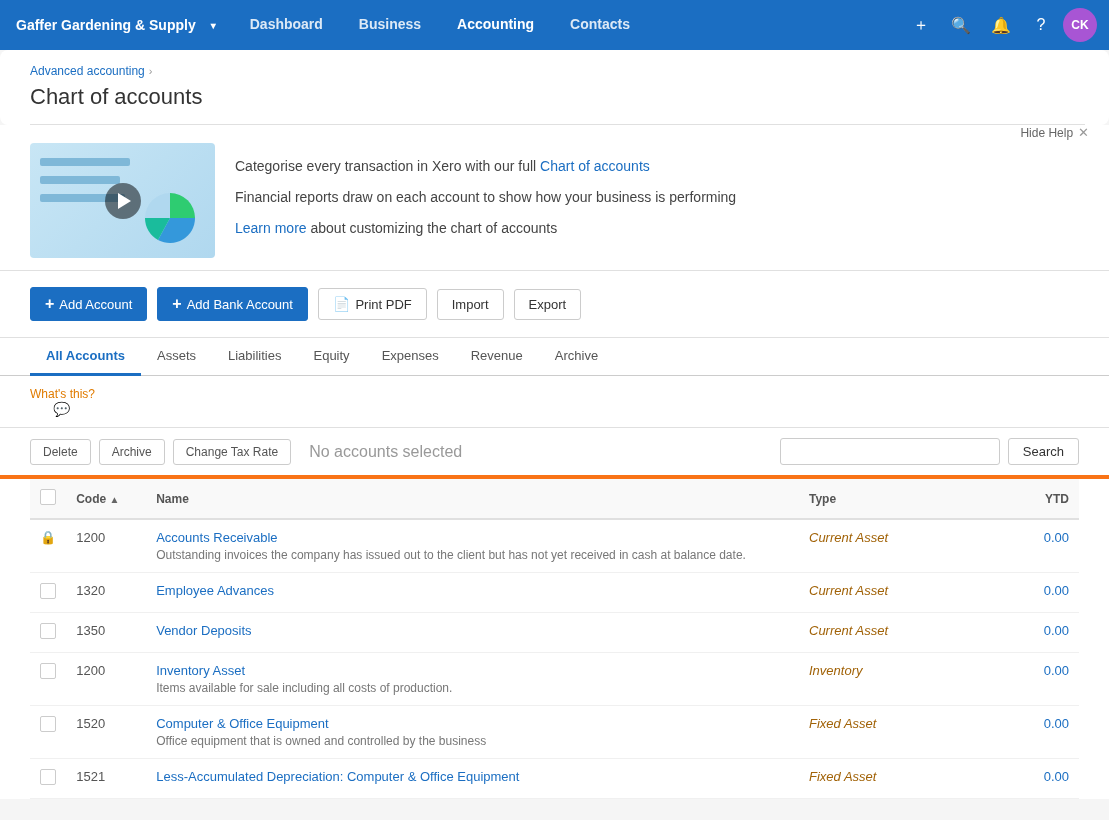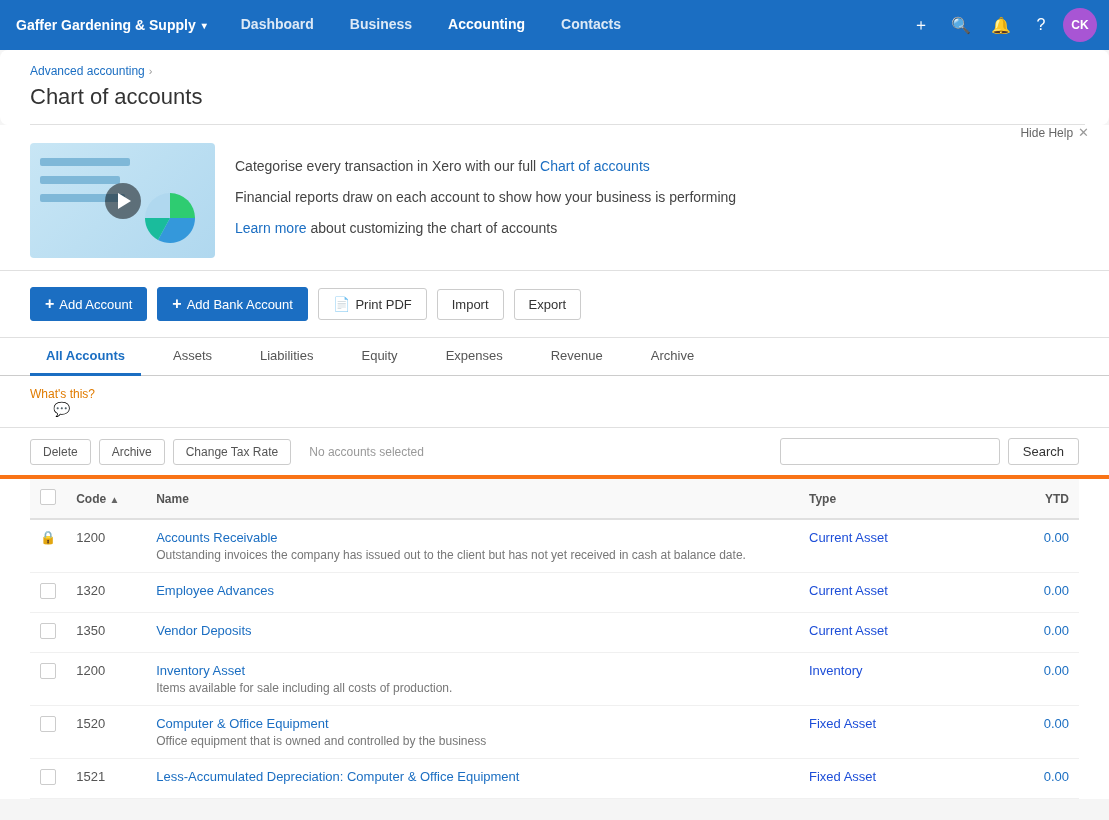--- a/index.html
+++ b/index.html
@@ -16,21 +16,21 @@
     }
     .navbar-brand {
       display: flex;
       align-items: center;
       color: white;
       font-size: 14px;
       font-weight: bold;
       padding: 0 16px 0 4px;
       cursor: pointer;
       white-space: nowrap;
-      gap: 6px;
+      gap: 15px;
     }
     .navbar-brand .chevron {
       font-size: 10px;
     }
     .navbar-nav {
       display: flex;
       align-items: center;
       flex: 1;
       gap: 0;
     }
@@ -243,21 +243,21 @@
     }
 
     
     .tabs-area {
       background: white;
       padding: 0 30px;
       border-bottom: 1px solid #ccc;
     }
     .tabs {
       display: flex;
-      gap: 16px;
+      gap: 0;
     }
     .tab {
       padding: 10px 16px;
       font-size: 13px;
       color: #555;
       cursor: pointer;
       border-bottom: 3px solid transparent;
       margin-bottom: -1px;
     }
     .tab.active {
@@ -295,21 +295,21 @@
       padding: 5px 12px;
       border: 1px solid #ccc;
       border-radius: 3px;
       background: white;
       color: #555;
       font-size: 12px;
       cursor: pointer;
     }
     .no-selected {
       color: #999;
-      font-size: 12px;
+      font-size: 16px;
       flex: 1;
       padding-left: 10px;
     }
     .search-input {
       width: 220px;
       padding: 5px 8px;
       border: 1px solid #ccc;
       border-radius: 3px;
       font-size: 13px;
       outline: none;
@@ -350,21 +350,21 @@
     }
     tbody td {
       padding: 10px 10px;
       font-size: 13px;
       vertical-align: top;
     }
     .td-code { color: #555; font-size: 13px; width: 80px; }
     .td-name { color: #1b6ec2; }
     .td-name a { color: #1b6ec2; text-decoration: none; cursor: pointer; }
     .td-desc { color: #777; font-size: 12px; margin-top: 3px; }
-    .td-type { color: #1d4ed8; width: 180px; }
+    .td-type { color: #a16207; width: 180px; font-style: italic; }
     .td-ytd { color: #1b6ec2; text-align: right; width: 100px; }
     .td-check { width: 30px; }
     .sort-arrow { font-size: 10px; color: #666; }
     .checkbox-cell {
       width: 16px;
       height: 16px;
       border: 1px solid #ccc;
       border-radius: 2px;
       display: inline-block;
       background: white;

